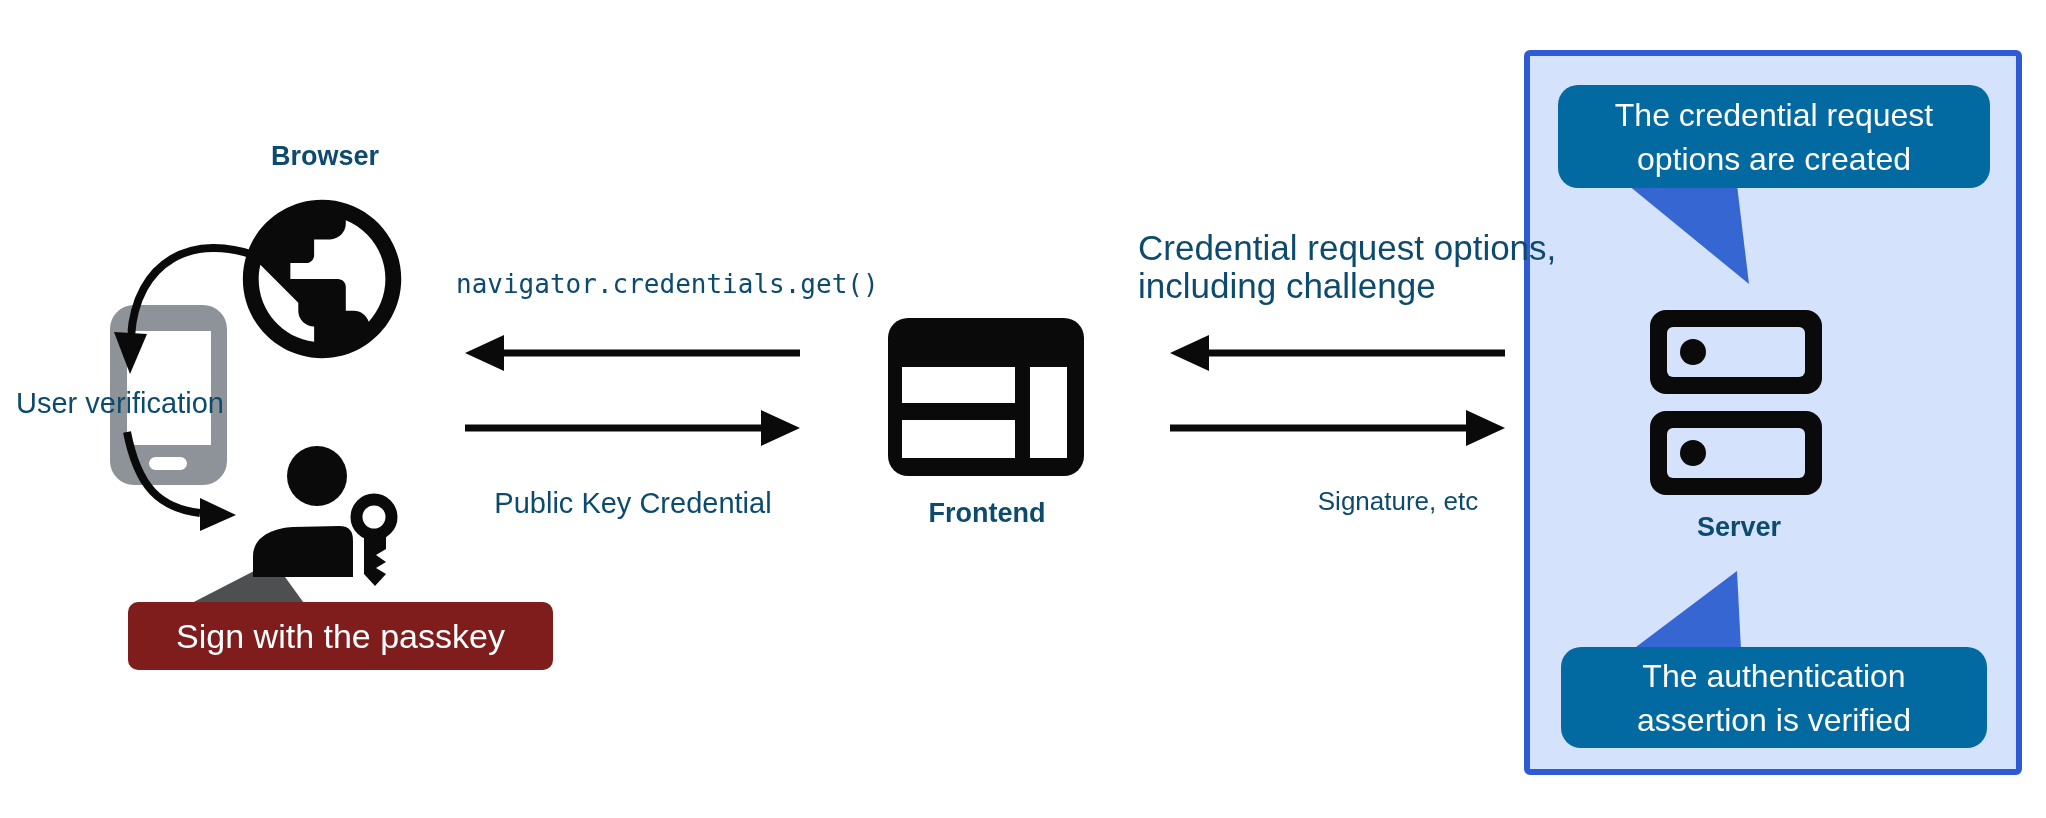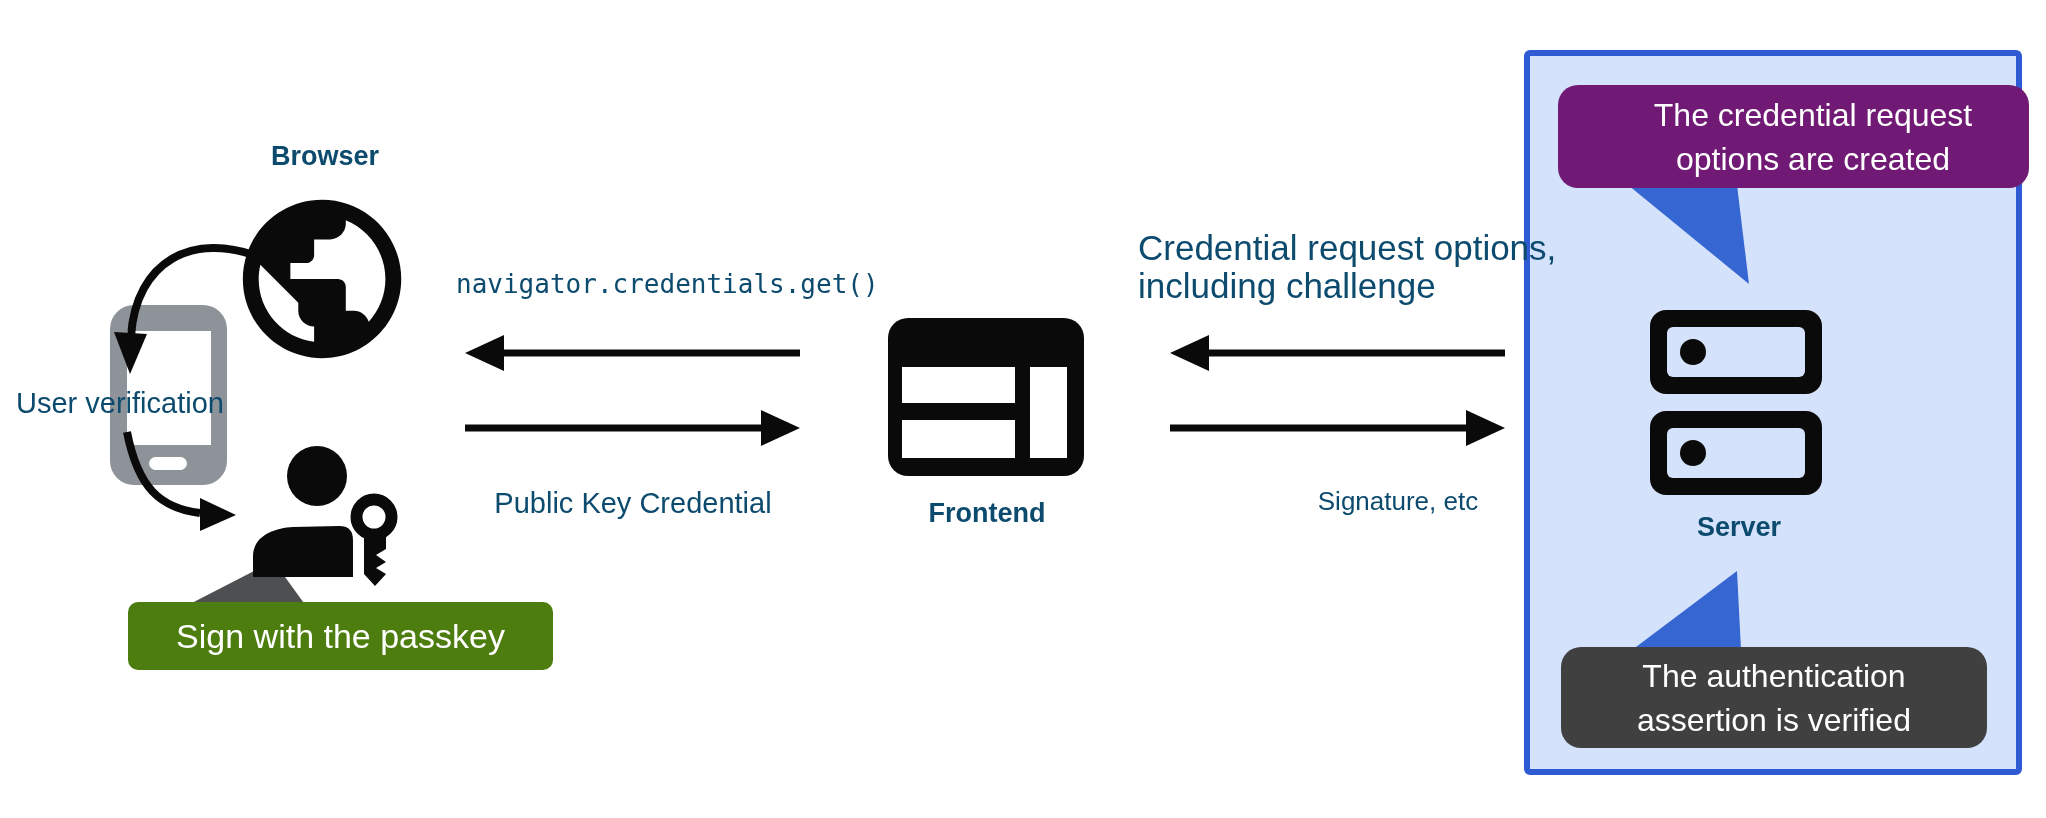--- a/index.html
+++ b/index.html
@@ -115,27 +115,27 @@
 
   <div class="label bold center z2" style="left:897px;top:498px;width:180px;font-size:27px;">Frontend</div>
 
   <div class="label preline z2" style="left:1138px;top:229px;font-size:35px;line-height:38px;">Credential request options,
 including challenge</div>
 
   <div class="label center z2" style="left:1268px;top:486px;width:260px;font-size:26px;">Signature, etc</div>
 
   <div class="label bold center z2" style="left:1649px;top:512px;width:180px;font-size:27px;">Server</div>
 
-  <div class="callout-dark" style="background:#4d7c0f;color:#ffffff;">
+  <div class="callout-dark" style="background:#7f1d1d;color:#ffffff;">
     <span>Sign with the passkey</span>
   </div>
 
-  <div class="bubble preline" style="left:1558px;top:85px;width:432px;height:103px;background:#701a75;color:#ffffff;padding-left:39px;">
+  <div class="bubble preline" style="left:1558px;top:85px;width:432px;height:103px;background:#0369a1;color:#ffffff;">
     <span class="preline">The credential request
 options are created</span>
   </div>
 
-  <div class="bubble preline" style="left:1561px;top:647px;width:426px;height:101px;background:#404040;color:#ffffff;">
+  <div class="bubble preline" style="left:1561px;top:647px;width:426px;height:101px;background:#0369a1;color:#ffffff;">
     <span class="preline">The authentication
 assertion is verified</span>
   </div>
 
 </div>
 
 </body></html>

